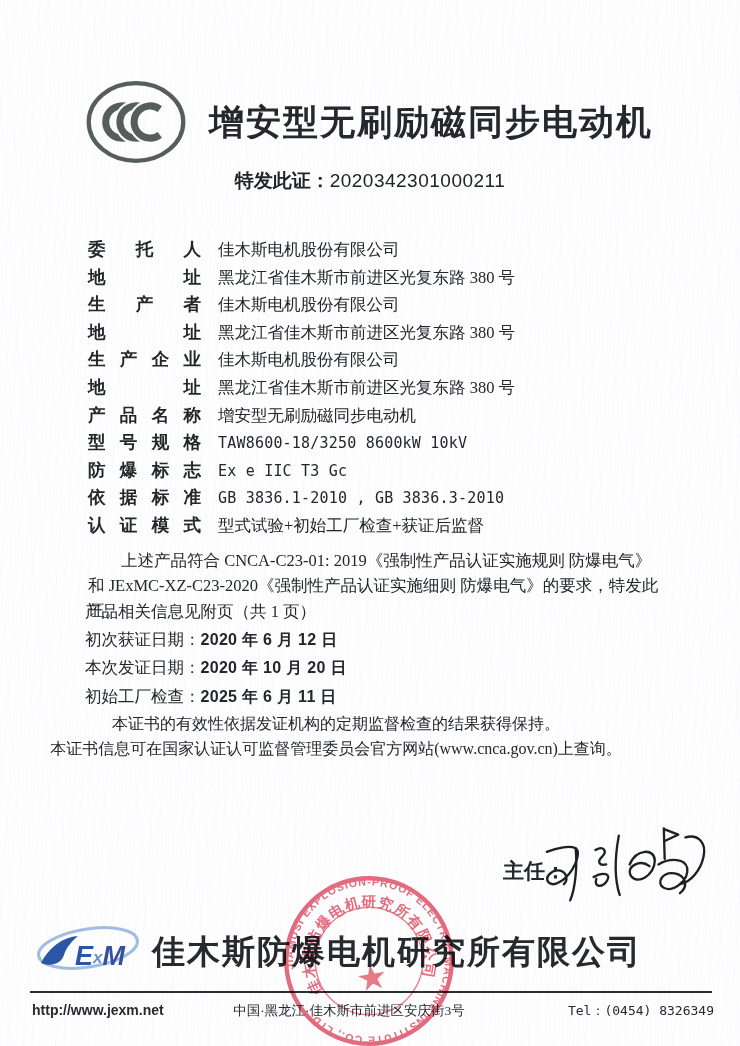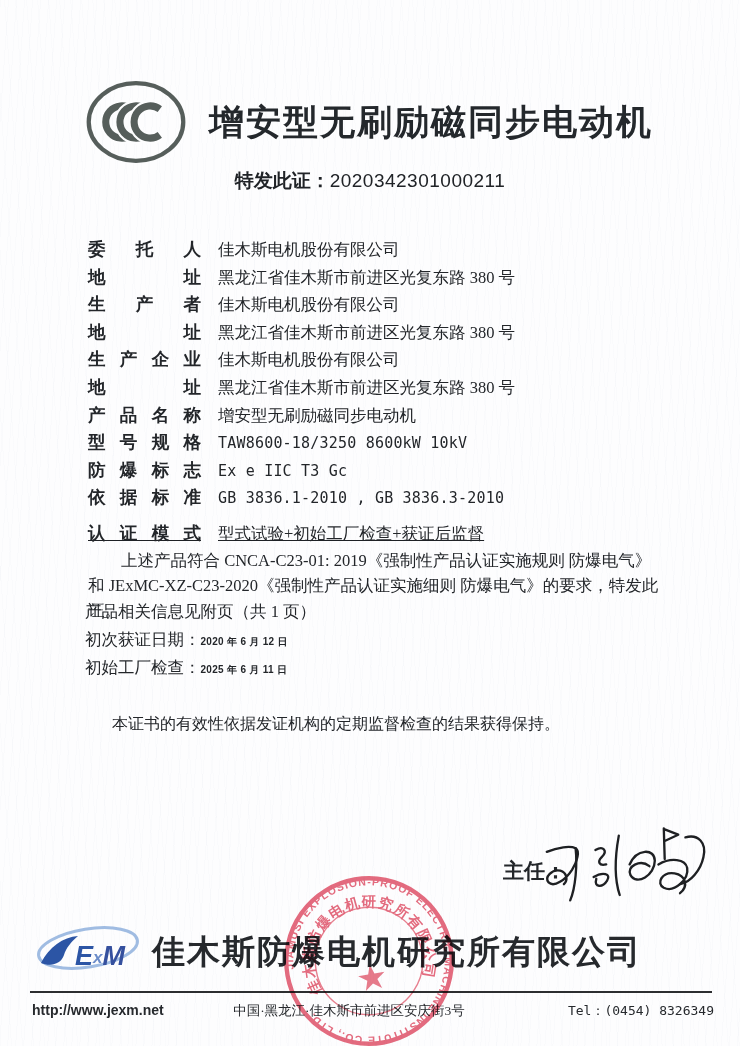--- a/index.html
+++ b/index.html
@@ -25,37 +25,37 @@
   }
   .certno{
     position:absolute;left:0;top:168px;width:740px;text-align:center;
     font-size:19px;color:#202327;
   }
   .certno .lbl{font-weight:700;}
   .certno .num{font-family:"Liberation Sans", sans-serif;font-weight:400;letter-spacing:.5px;}
   
   .fields{position:absolute;left:88px;top:237px;width:580px;}
   .frow{height:27.6px;display:flex;align-items:baseline;}
-  .frow.gap-top{margin-top:8px;text-decoration:underline;}
+  .frow.gap-top{margin-top:0;}
   .flabel{
     display:inline-block;width:113px;flex:0 0 113px;
     font-size:17.5px;font-weight:700;color:#23262a;
     text-align:justify;text-align-last:justify;
   }
   .fvalue{margin-left:17px;font-size:16.5px;color:#23262a;white-space:nowrap;}
   .fvalue.mono{font-family:"DejaVu Sans Mono", monospace;font-size:15px;letter-spacing:.2px;}
   
   .statement{
     position:absolute;left:88px;top:548px;width:576px;margin:0;
     font-size:16.5px;line-height:25px;text-indent:2em;color:#23262a;
   }
   
   .info{position:absolute;left:85px;top:601px;width:560px;font-size:16.5px;color:#23262a;}
   .info .irow{height:28.2px;display:flex;align-items:baseline;}
-  .info .ival{font-family:"Liberation Sans", sans-serif;font-size:10px;font-weight:600;letter-spacing:.3px;}
+  .info .ival{font-family:"Liberation Sans", sans-serif;font-size:16px;font-weight:600;letter-spacing:.3px;}
   
   .validity{position:absolute;left:0;top:712px;width:672px;text-align:center;
     font-size:16px;line-height:24.5px;color:#23262a;}
   
   .sign-label{position:absolute;left:487px;top:857px;font-size:21px;font-weight:700;color:#23262a;margin-left:16px;}
   .sign-svg{position:absolute;left:536px;top:812px;width:180px;height:112px;}
   
   .stamp{
     position:absolute;left:281px;top:873px;width:176px;height:176px;
     transform:rotate(-10deg);opacity:.82;mix-blend-mode:multiply;z-index:5;
@@ -143,27 +143,32 @@
 
   <p class="statement">上述产品符合 CNCA-C23-01: 2019《强制性产品认证实施规则 防爆电气》和 JExMC-XZ-C23-2020《强制性产品认证实施细则 防爆电气》的要求，特发此证。</p>
 
   <div class="info">
     <div class="irow">产品相关信息见附页（共 1 页）</div>
     <div class="irow">
       <span>初次获证日期：</span>
       <span class="ival">2020 年 6 月 12 日</span>
     </div>
     <div class="irow">
+      <span>本次发证日期：</span>
+      <span class="ival">2020 年 10 月 20 日</span>
+    </div>
+    <div class="irow">
       <span>初始工厂检查：</span>
       <span class="ival">2025 年 6 月 11 日</span>
     </div>
   </div>
 
   <div class="validity">
     <div>本证书的有效性依据发证机构的定期监督检查的结果获得保持。</div>
+    <div>本证书信息可在国家认证认可监督管理委员会官方网站(www.cnca.gov.cn)上查询。</div>
   </div>
 
   <span class="sign-label">主任：</span>
   <svg class="sign-svg" viewBox="0 0 200 112">
     <g fill="none" stroke="#1e2023" stroke-width="2.6" stroke-linecap="round" stroke-linejoin="round">
       <path d="M12,38 C24,33 38,31 44,34 C49,37 46,48 40,58 C33,69 20,78 14,72 C9,66 18,57 27,59 C34,61 36,69 31,74"></path>
       <path d="M44,34 C46,52 44,78 38,92"></path>
       <path d="M66,36 C75,31 80,37 73,44 C68,49 70,54 78,52"></path>
       <path d="M64,66 C74,60 84,62 79,70 C74,78 64,78 67,68"></path>
       <path d="M92,20 C88,42 87,68 93,86"></path>

